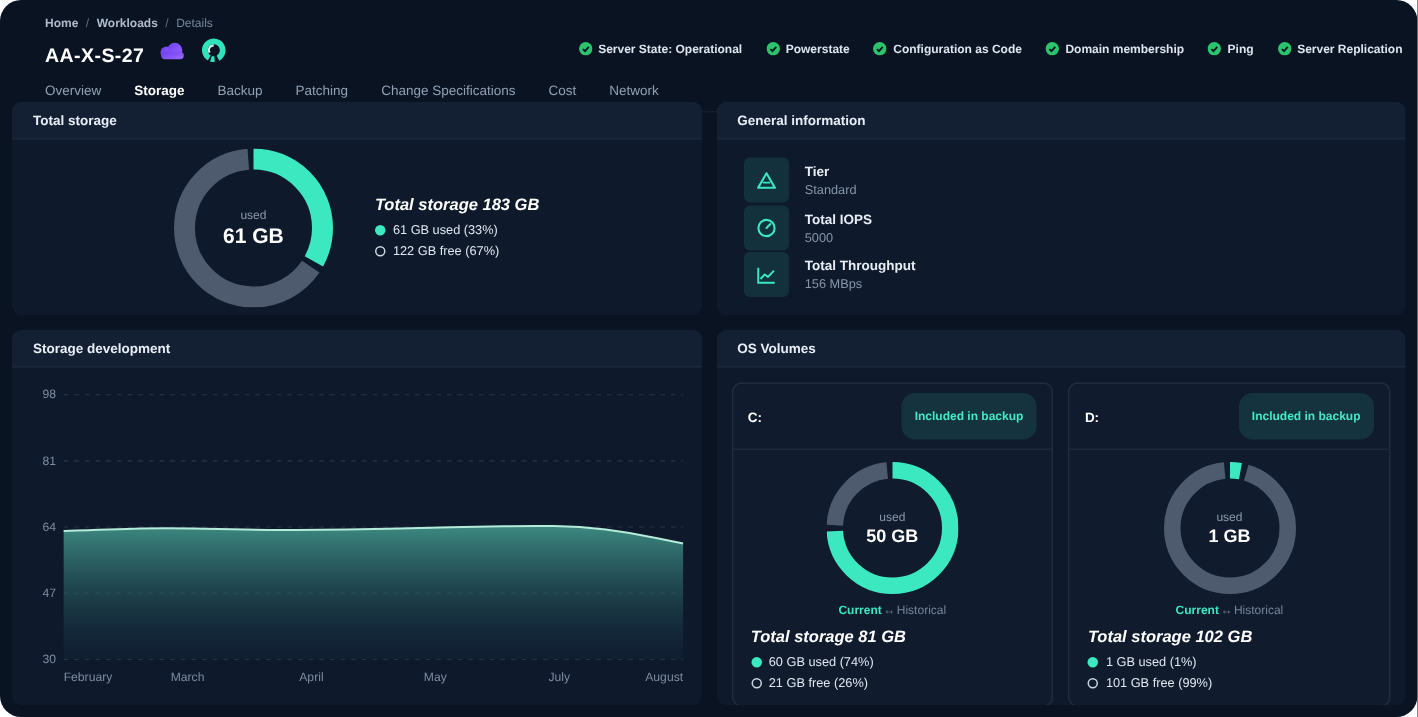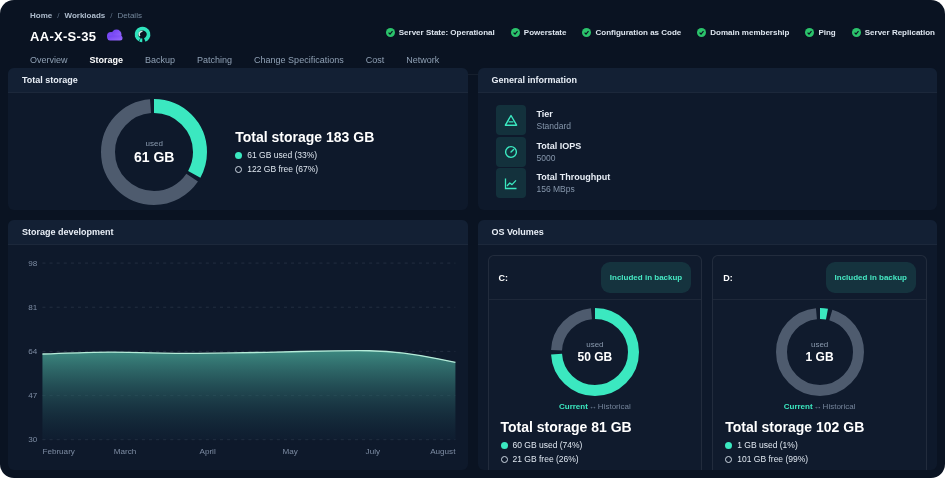--- a/index.html
+++ b/index.html
@@ -33,21 +33,21 @@
   .donut-wrap svg { display:block; }
   .donut-center { position:absolute; inset:0; display:flex; flex-direction:column;
                   align-items:center; justify-content:center; gap:1px; }
   .donut-center .lbl { font-size:8px; color:#8a9aae; }
   .donut-center .val { font-size:14px; font-weight:bold; color:#ffffff; }
   .donut-sm .val { font-size:12px; }
 
   
   .ts-body { display:flex; align-items:center; justify-content:center; gap:28px; }
   .legend { font-size:8.5px; color:#dfe7f0; }
-  .legend-title { font-size:14px; font-weight:bold; color:#ffffff; margin-bottom:5px; }
+  .legend-title { font-size:11px; font-weight:bold; color:#ffffff; margin-bottom:5px;font-style:italic; }
   .legend-row { display:flex; align-items:center; gap:5px; margin-top:4px; }
   .dot { width:7px; height:7px; border-radius:50%; background:#3be8c0; flex:0 0 auto; }
   .ring { width:7px; height:7px; border-radius:50%; border:1.3px solid #cdd7e2; flex:0 0 auto; }
 
   
   .gi-body { padding:12px 18px; display:flex; flex-direction:column; justify-content:space-between; }
   .gi-row { display:flex; align-items:center; gap:11px; }
   .gi-icon { width:30px; height:30px; border-radius:4px; background:rgba(59,232,192,0.12);
              display:flex; align-items:center; justify-content:center; }
   .gi-label { font-size:9px; font-weight:bold; color:#e8eef6; }
@@ -82,21 +82,21 @@
   <div class="header">
     <div class="breadcrumb">
       <span>Home</span>
       <span class="sep">/</span>
       <span>Workloads</span>
       <span class="sep">/</span>
       <span class="current">Details</span>
     </div>
 
     <div class="title-row">
-      <span class="page-title">AA-X-S-35</span>
+      <span class="page-title">AA-X-S-27</span>
       <span>
         <svg width="20" height="13" viewBox="0 0 20 13">
           <defs>
               <linearGradient id="cloudGrad" x1="0" y1="0" x2="1" y2="1">
             <stop offset="0" stop-color="#6d3df0"></stop>
                 <stop offset="1" stop-color="#9a6bff"></stop>
           </linearGradient>
             </defs>
           <g fill="url(#cloudGrad)">
             <circle cx="6" cy="8" r="4"></circle>

